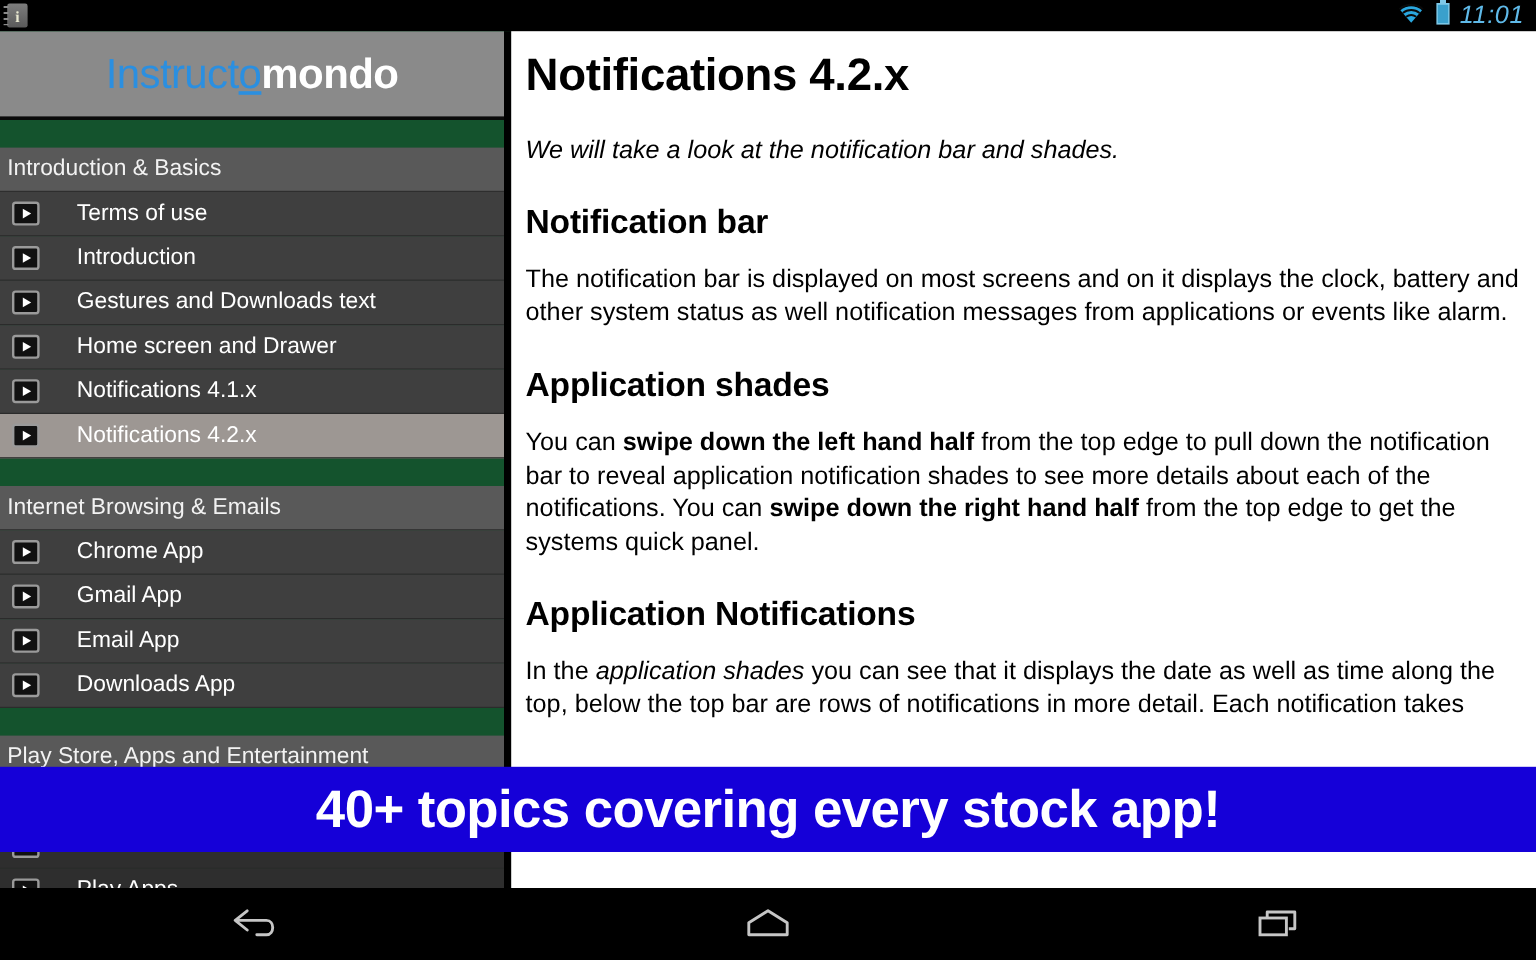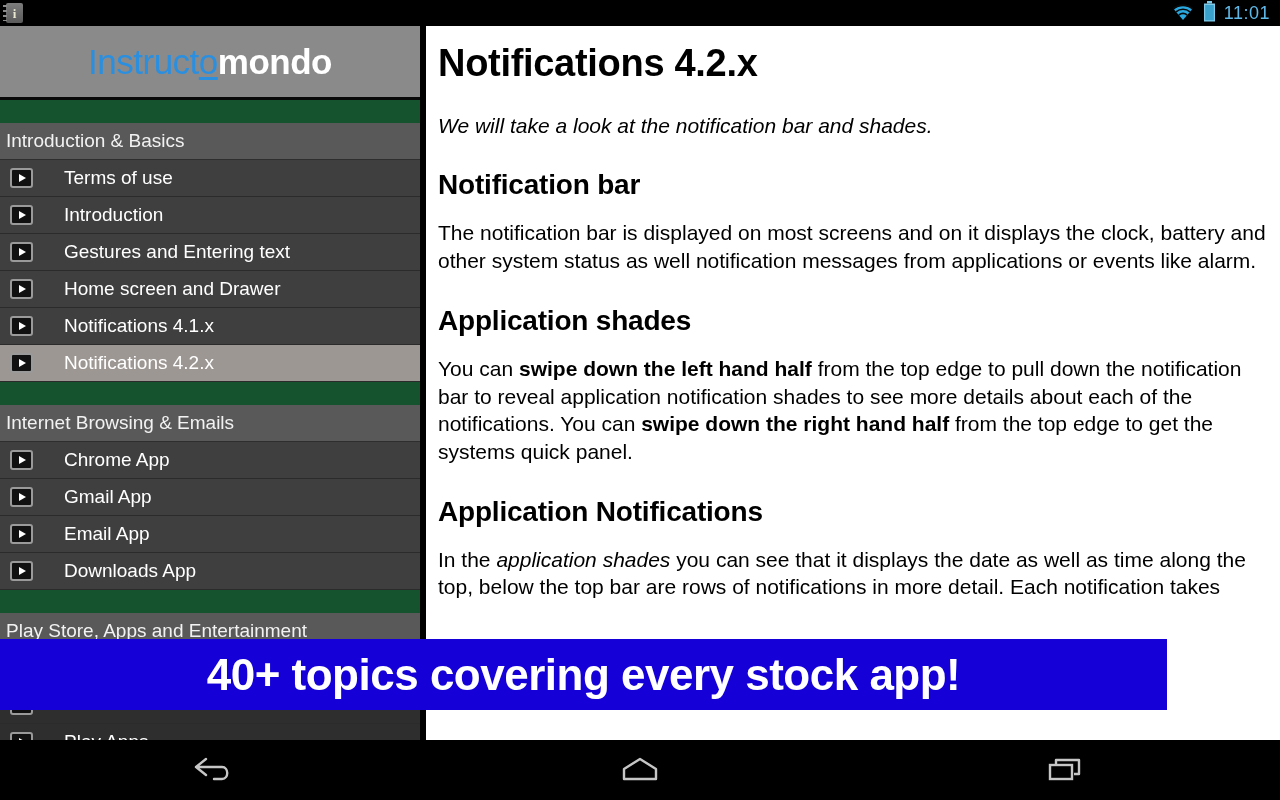--- a/index.html
+++ b/index.html
@@ -48,23 +48,24 @@
     content: "";
     position: absolute;
     left: -3px; top: 2px;
     width: 4px; height: 16px;
     background:
       repeating-linear-gradient(#8a8a8a 0px, #8a8a8a 2px, transparent 2px, transparent 5px);
   }
 
   .clock {
     color: #5fb9e8;
-    font-size: 18px;
+    font-size: 21px;
     letter-spacing: 0.5px;
     font-family: "Liberation Sans", sans-serif;
+    font-style: italic;
   }
 
   
   #sidebar {
     position: absolute;
     left: 0; top: 26px;
     width: 426px;
     height: 787px;
     background: #14532d;
     overflow: hidden;
@@ -163,21 +164,21 @@
     margin-bottom: 4px;
   }
   #content p.lead { margin-bottom: 0; font-style: italic; }
   .bold { font-weight: bold; }
   .ital { font-style: italic; }
 
   
   #ad-banner {
     position: absolute;
     left: 0; top: 639px;
-    width: 1167px; height: 71px;
+    width: 1280px; height: 71px;
     background: #1500d8;
     display: flex;
     align-items: center;
     justify-content: center;
     overflow: hidden;
   }
   #ad-banner .ad-text {
     color: #ffffff;
     font-size: 44px;
     font-weight: bold;
@@ -246,21 +247,21 @@
     <div class="nav-item">
       <span class="play-icon"></span>
       <span>Terms of use</span>
     </div>
     <div class="nav-item">
       <span class="play-icon"></span>
       <span>Introduction</span>
     </div>
     <div class="nav-item">
       <span class="play-icon"></span>
-      <span>Gestures and Entering text</span>
+      <span>Gestures and Downloads text</span>
     </div>
     <div class="nav-item">
       <span class="play-icon"></span>
       <span>Home screen and Drawer</span>
     </div>
     <div class="nav-item">
       <span class="play-icon"></span>
       <span>Notifications 4.1.x</span>
     </div>
     <div class="nav-item selected">

